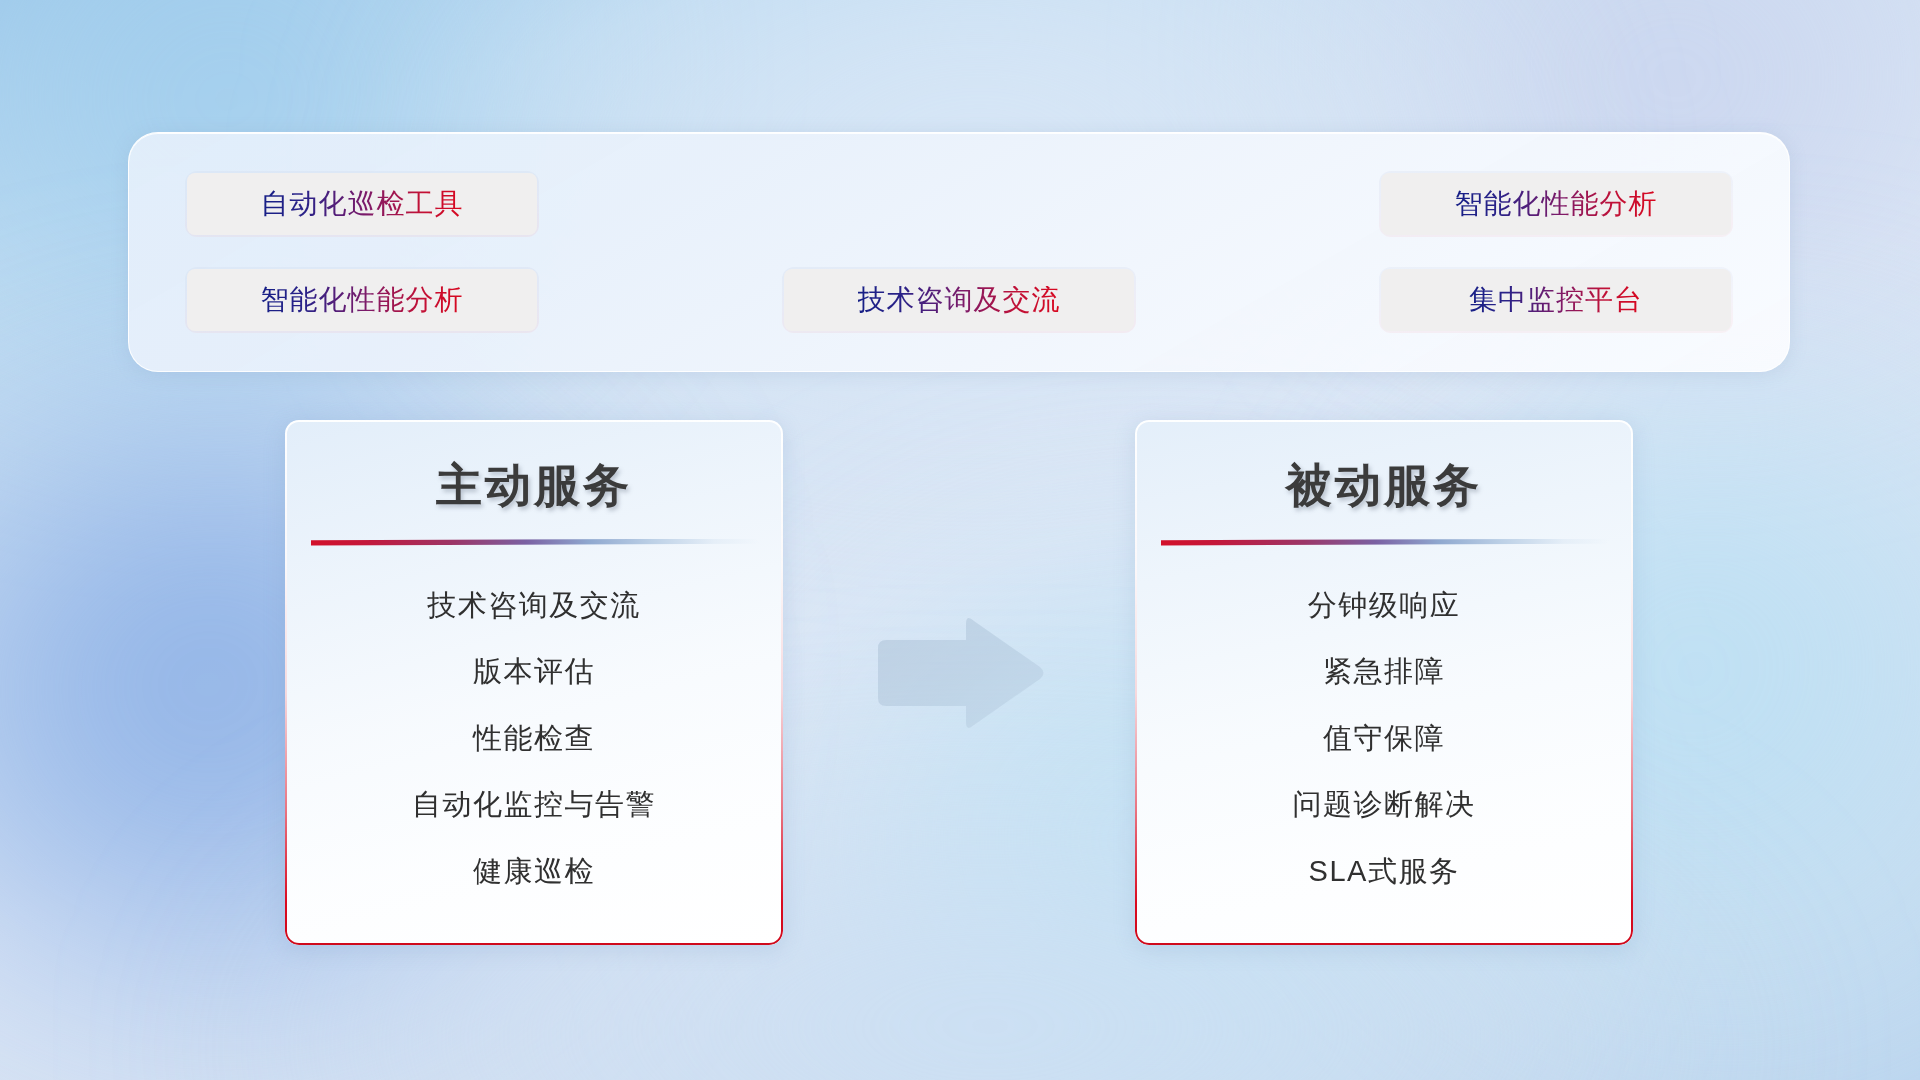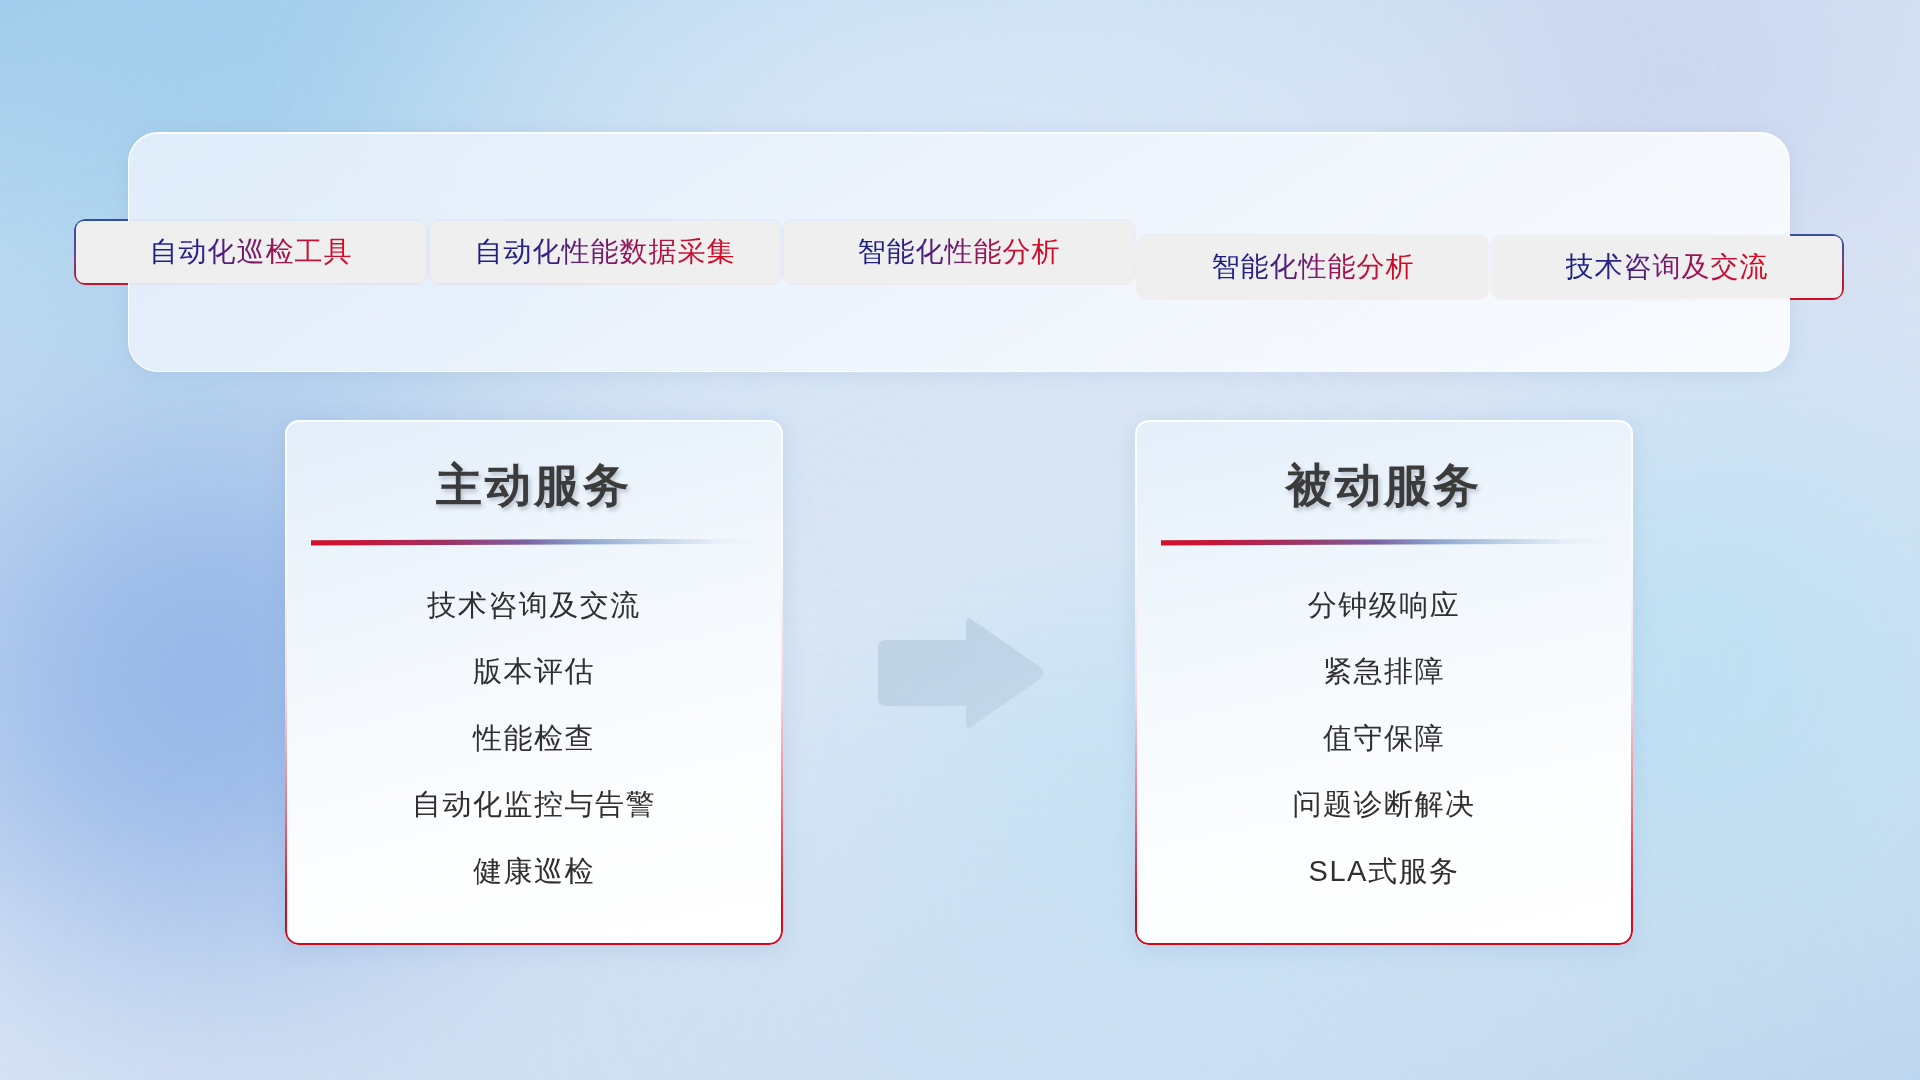--- a/index.html
+++ b/index.html
@@ -51,21 +51,21 @@
   
   #stage{position:absolute;inset:0;z-index:2;}
 
   
   #tag-panel{
     position:absolute;left:128px;top:132px;width:1662px;height:240px;
     border-radius:30px;
     background:linear-gradient(150deg, rgba(226,238,250,.96) 0%, rgba(233,241,251,.95) 30%, rgba(243,247,253,.95) 62%, rgba(250,252,255,.96) 100%);
     border:1px solid rgba(255,255,255,.92);
     box-shadow:0 2px 18px rgba(120,150,190,.18), inset 0 1px 0 rgba(255,255,255,.9);
-    display:flex;flex-direction:row;justify-content:center;
+    display:flex;flex-direction:column;justify-content:center;
     padding:0 56px;box-sizing:border-box;
   }
   .tag-row{display:flex;justify-content:space-between;align-items:center;}
   .tag-row + .tag-row{margin-top:30px;}
 
   .tag{
     position:relative;
     width:354px;height:66px;
     border-radius:10px;
     display:flex;align-items:center;justify-content:center;
@@ -158,33 +158,33 @@
 
 <div id="stage">
 
   <section id="tag-panel">
 
     <div class="tag-row">
       <div class="tag">
         <span class="tag-label">自动化巡检工具</span>
       </div>
       <div class="tag">
-        <span class="tag-label">自动化性能数据采集</span>
-      </div>
-      <div class="tag">
         <span class="tag-label">智能化性能分析</span>
       </div>
     </div>
 
     <div class="tag-row">
       <div class="tag">
         <span class="tag-label">智能化性能分析</span>
       </div>
       <div class="tag">
         <span class="tag-label">技术咨询及交流</span>
+      </div>
+      <div class="tag">
+        <span class="tag-label">集中监控平台</span>
       </div>
     </div>
 
   </section>
 
   <section class="card" id="card-proactive">
     <h2 class="card-title">主动服务</h2>
     <div class="card-divider">
       <div class="bar"></div>
     </div>

